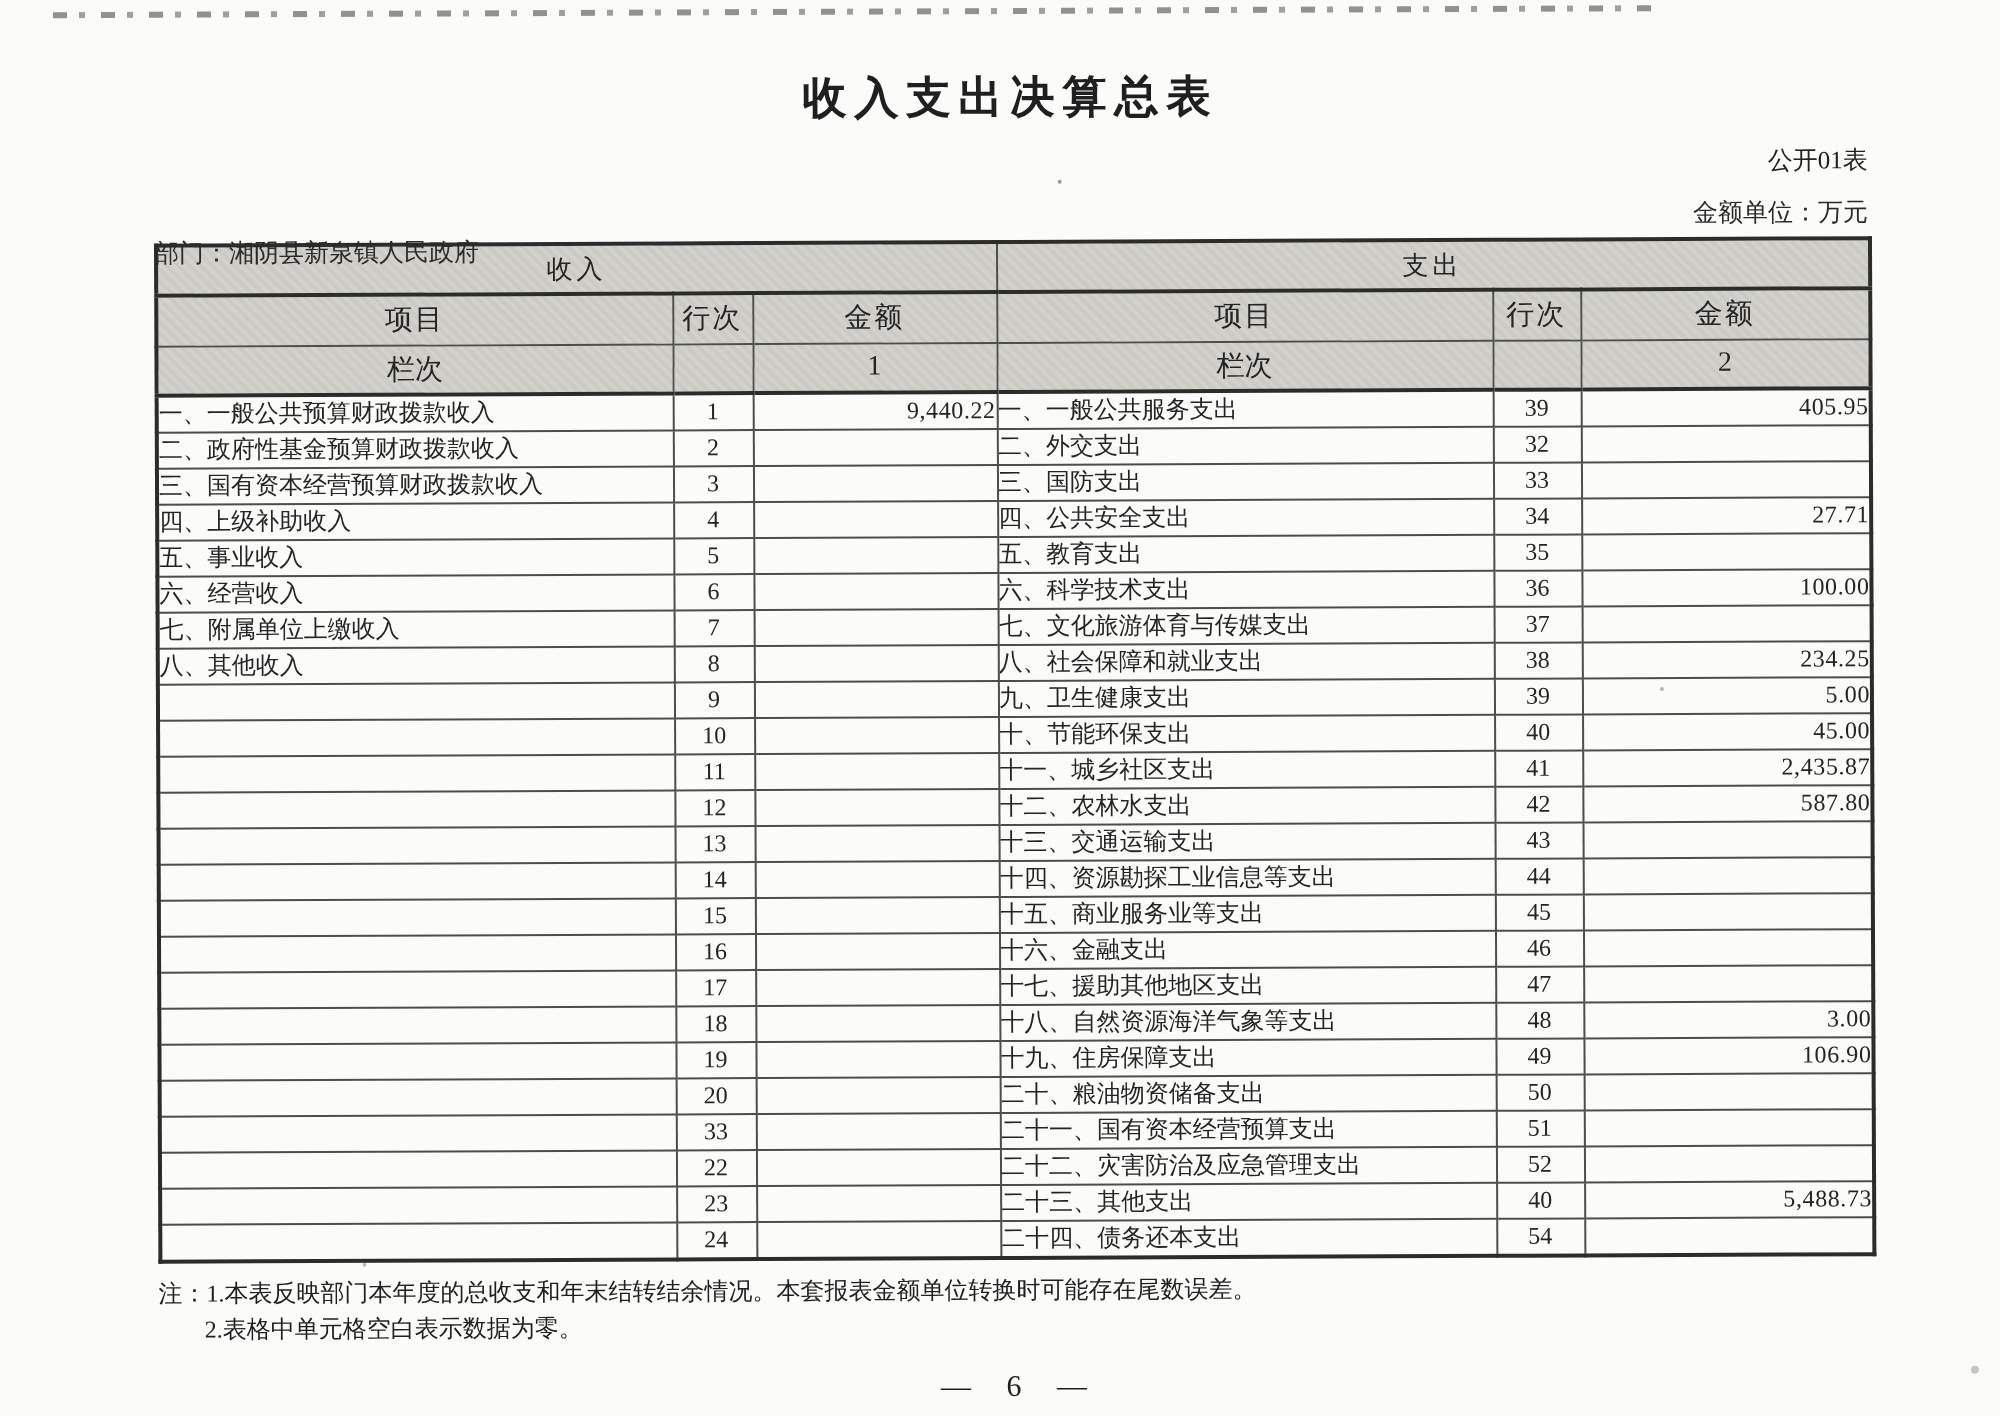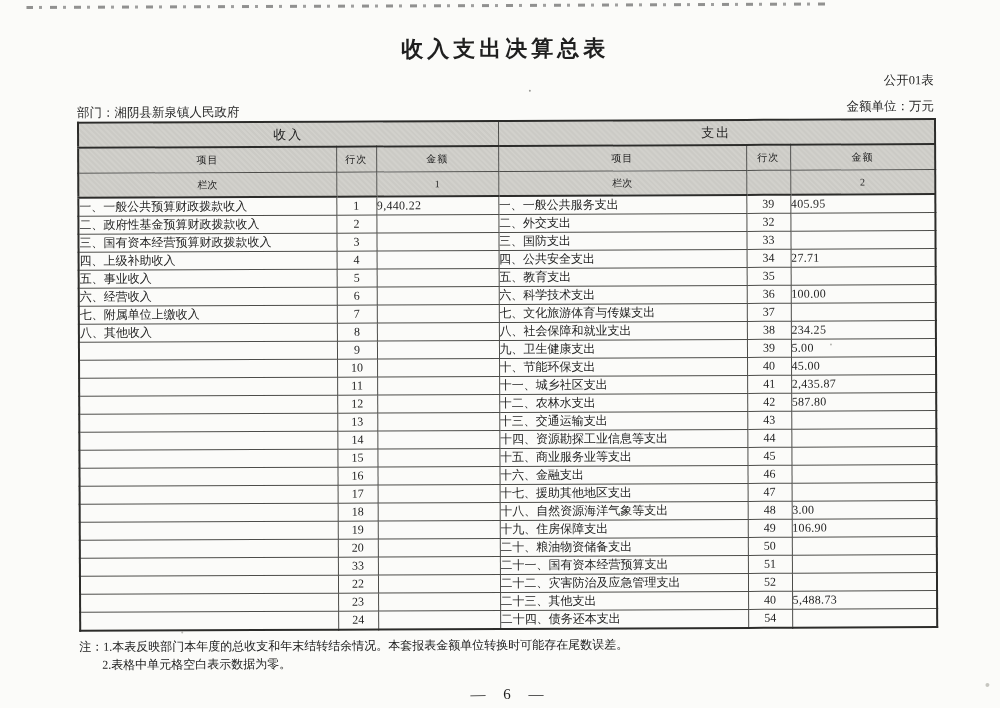--- a/index.html
+++ b/index.html
@@ -30,49 +30,49 @@
     font-size:22px;font-weight:bold;letter-spacing:4px;
     color:#1f1f1f;margin:0 0 10px 0;
   }
   .form-code{
     text-align:right;font-size:12.5px;color:#222;margin-bottom:9px;
   }
   .meta-row{
     display:flex;justify-content:space-between;align-items:flex-end;
     font-size:12.5px;margin-bottom:3px;
   }
-  .meta-row .dept{position:relative;top:3px;}
+  .meta-row .dept{position:relative;top:17px;}
   table.main{
     border-collapse:collapse;table-layout:fixed;width:857px;
     font-size:12px;
   }
   table.main td, table.main th{
     border:1px solid #4d4d4a;
     padding:0;overflow:hidden;white-space:nowrap;
     font-weight:normal;color:#242424;
   }
   table.main{border:2px solid #2c2c2a;}
   tr.h1 th{
     height:23px;font-size:13px;letter-spacing:2px;
     background:#d2d1cc;
     background-image:repeating-linear-gradient(45deg,rgba(0,0,0,.035) 0 2px,transparent 2px 4px);
     border-bottom:2px solid #2c2c2a;
   }
   tr.h2 th, tr.h3 td{
     background:#d2d1cc;
     background-image:repeating-linear-gradient(45deg,rgba(0,0,0,.035) 0 2px,transparent 2px 4px);
-    text-align:center;font-size:10px;
+    text-align:center;font-size:14px;
   }
   tr.h2 th{height:24px;letter-spacing:1px;}
   tr.h3 td{height:23px;border-bottom:2px solid #2c2c2a;font-family:Liberation Serif, serif;}
   td.vdiv, th.vdiv{border-left:2px solid #2c2c2a;}
   tbody.data tr{height:17px;}
   td.item{padding-left:4px;text-align:left;font-size:12px;}
   td.rowno{text-align:center;font-size:12px;}
-  td.amount{padding-right:2px;font-size:12px;letter-spacing:.3px;}
+  td.amount{text-align:right;padding-right:2px;font-size:12px;letter-spacing:.3px;}
   .notes{
     margin-top:6px;font-size:12px;color:#202020;line-height:1.5;
   }
   .notes .note2{padding-left:23px;}
   .page-number{
     text-align:center;font-size:15px;color:#1d1d1d;margin-top:14px;
     letter-spacing:2px;word-spacing:10px;
   }
 </style>
 </head>

